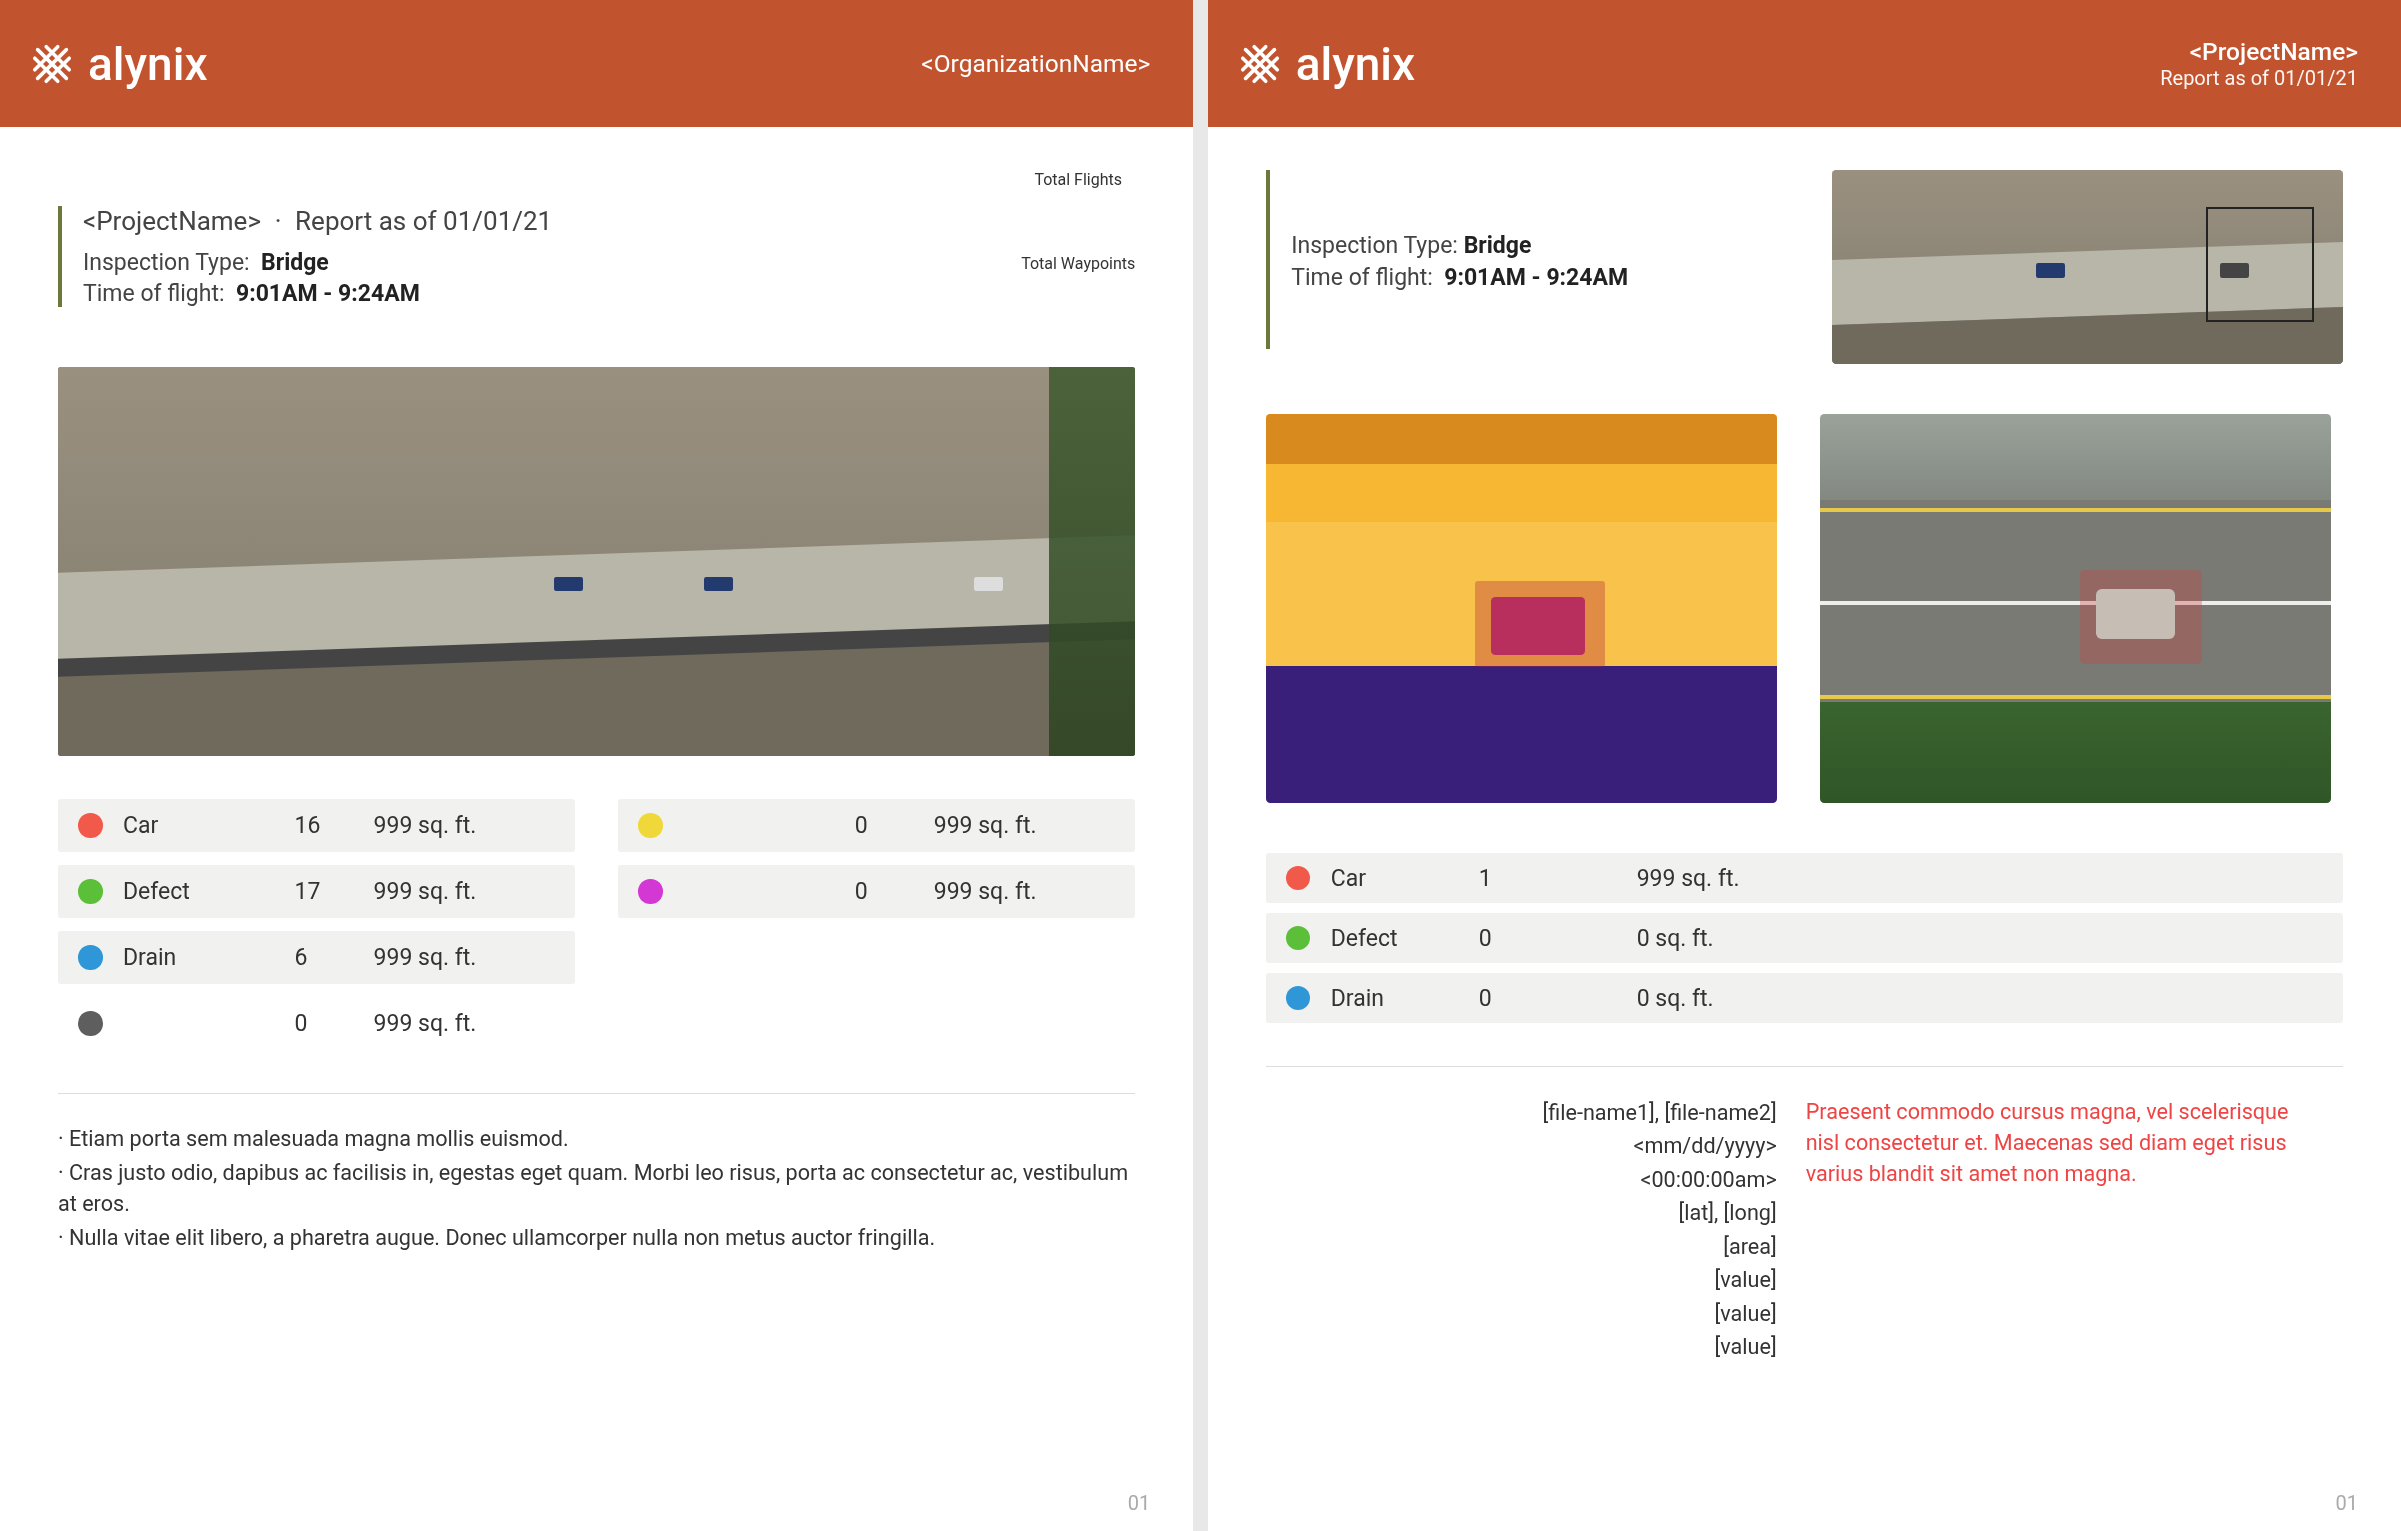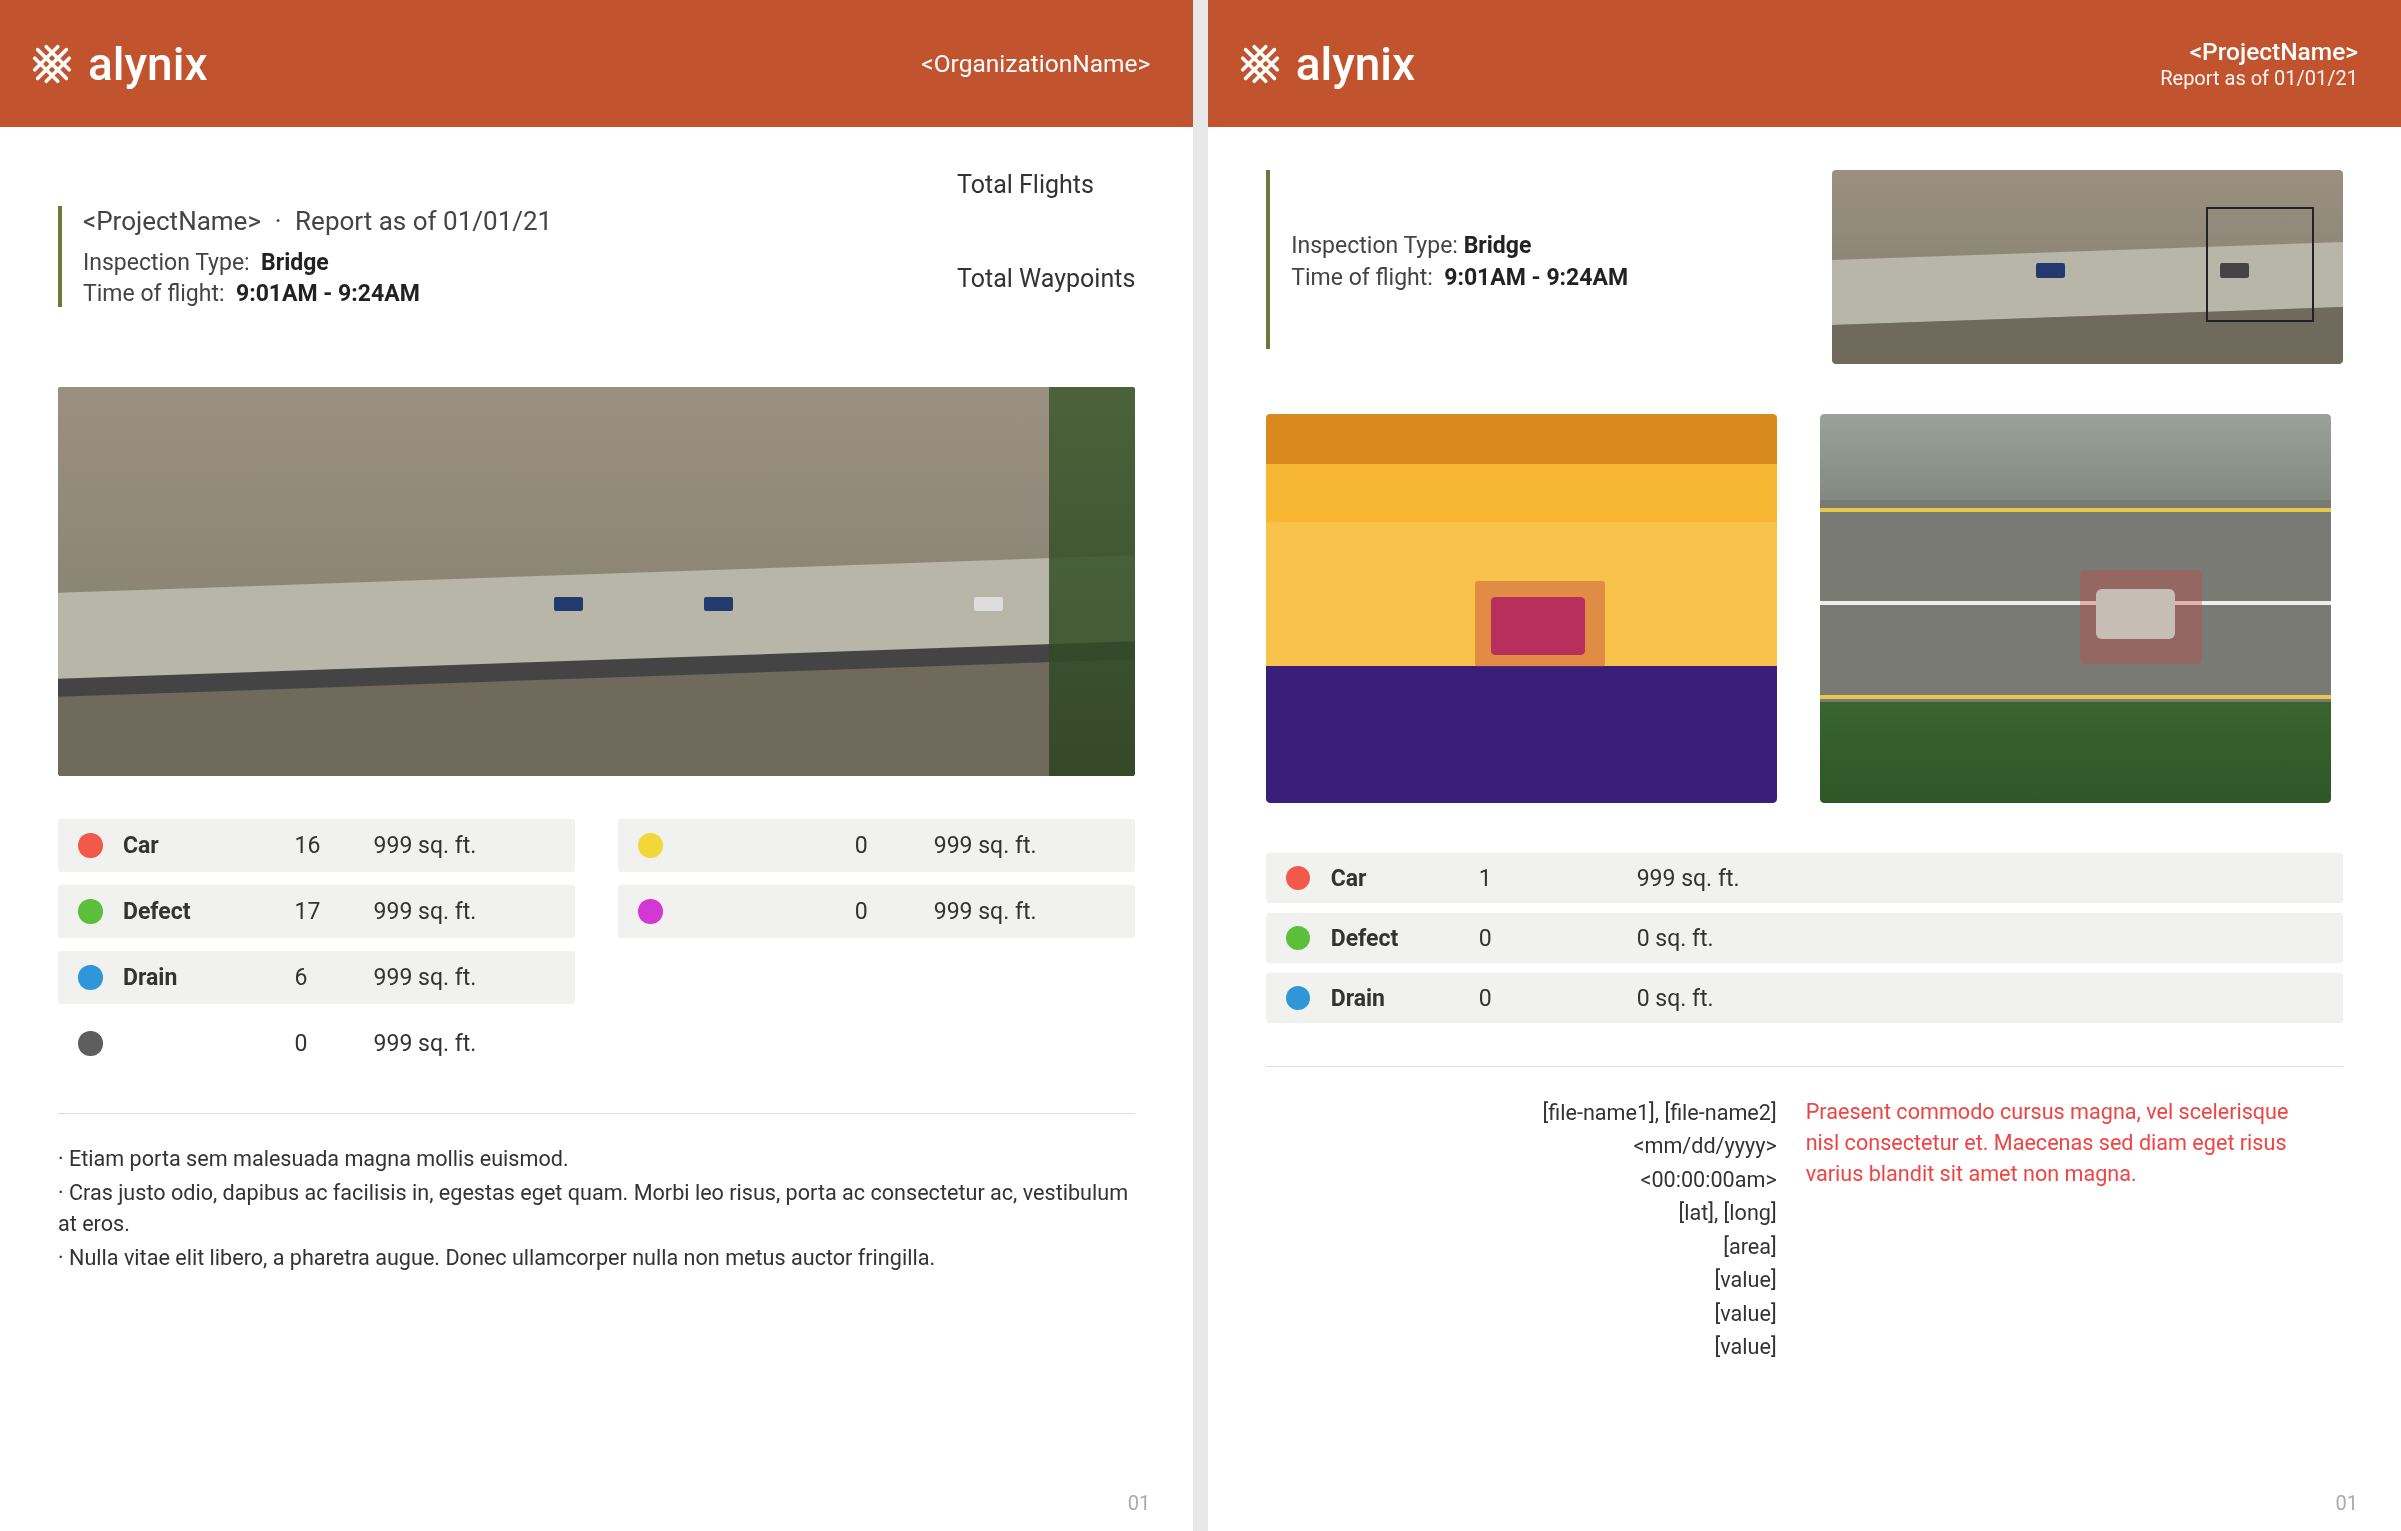--- a/index.html
+++ b/index.html
@@ -36,21 +36,21 @@
   .header-right { text-align: right; font-size: 24.5px; }
   .header-right .line1 { font-weight: 500; }
   .header-right .line2 { font-size: 20px; opacity: .95; }
   .content { padding: 43px 58px 21.6px 58px; flex: 1; position: relative; }
   .info-row { display: flex; justify-content: space-between; margin-bottom: 29px; }
   .info-block-left { border-left: 4.3px solid #6b7a3a; padding-left: 21px; }
   .pname-line { font-size: 26px; color: #444; margin-bottom: 13px; margin-top:36px; }
   .pname-line .dot { margin: 0 7.2px; }
   .meta-line { font-size: 23px; color: #444; margin-top: 4.3px; }
   .meta-line b { font-weight:700; color:#222;}
-  .totals { text-align: left; font-size: 25px; color: #333; }
+  .totals { text-align: center; font-size: 16px; color: #333; }
   .totals > div { margin-bottom: 65px; }
   .hero {
     width: 100%;
     height: 389px;
     background: #777;
     border-radius: 2.9px;
     position: relative;
     overflow: hidden;
     margin-bottom: 43px;
   }
@@ -72,21 +72,21 @@
     grid-template-columns: 35px 1fr 79px 1fr;
     align-items: center;
     background: #f1f1ef;
     border-radius: 2.9px;
     padding: 13px 20px;
     font-size: 23px;
     color:#333;
   }
   .label-row.plain { background: transparent; }
   .swatch { width: 24.5px; height: 24.5px; border-radius: 50%; }
-  .label-name { font-weight: 700; padding-left: 10px;}
+  .label-name { font-weight: 400; padding-left: 10px;}
   .label-count { text-align: left; color:#333;}
   .label-area { text-align: left; color:#333;}
   .labels-full { display:flex; flex-direction:column; gap:10px; margin-bottom:43px;}
   .label-row-full {
     display: grid;
     grid-template-columns: 35px 158px 158px 1fr;
     align-items: center;
     background: #f1f1ef;
     border-radius: 2.9px;
     padding: 11.5px 20px;

